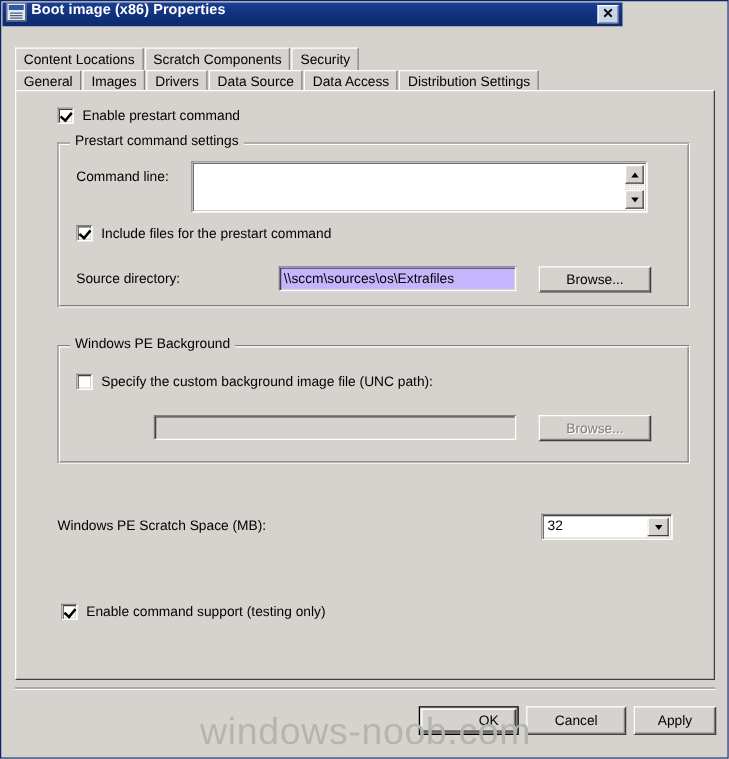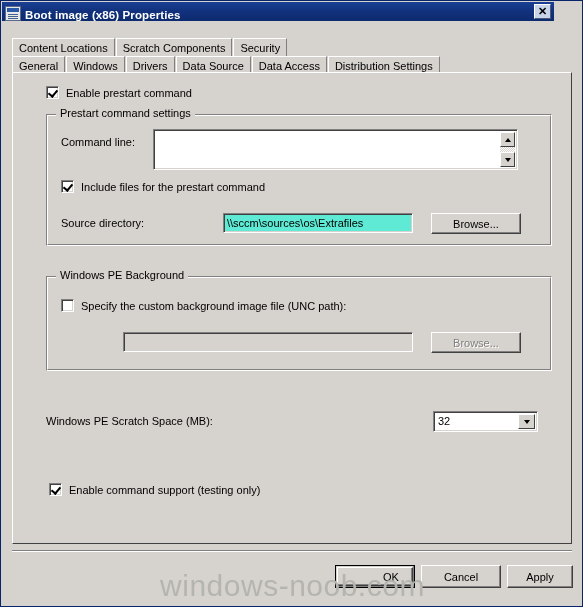--- a/index.html
+++ b/index.html
@@ -24,24 +24,24 @@
     width: 583px; height: 607px;
     box-sizing: border-box;
     border: 1px solid #0a246a;
     background: #d6d3ce;
   }
 
   
   #titlebar {
     position: absolute;
     left: 1px; top: 1px;
-    width: 552px; height: 19px;
+    width: 496px; height: 19px;
     background: linear-gradient(to bottom, #1a3f94 0%, #12327e 45%, #0c2a6e 100%);
     display: flex;
-    align-items: flex-end;
+    align-items: flex-start;
   }
   #title-icon {
     width: 16px; height: 15px;
     margin-left: 3px; margin-right: 4px;
     background: #e8e8e8;
     border: 1px solid #5a6a8a;
     box-sizing: border-box;
     position: relative;
     flex: none;
   }
@@ -195,21 +195,21 @@
     font-size: 11px;
     color: #000;
     white-space: nowrap;
     z-index: 2;
   }
 
   
   .textfield {
     position: absolute;
     box-sizing: border-box;
-    background: #5eead4;
+    background: #c4b5fd;
     border-top: 1px solid #808080;
     border-left: 1px solid #808080;
     border-right: 1px solid #ffffff;
     border-bottom: 1px solid #ffffff;
     box-shadow: inset 1px 1px 0 #404040, inset -1px -1px 0 #d6d3ce;
     font-family: "Liberation Sans", sans-serif;
     font-size: 11px;
     color: #000;
     padding: 2px 3px;
     display: flex;
@@ -383,21 +383,21 @@
   </div>
 
   <div class="tab-row" id="tab-row-top">
     <div class="tab">Content Locations</div>
     <div class="tab">Scratch Components</div>
     <div class="tab">Security</div>
   </div>
 
   <div class="tab-row" id="tab-row-bottom">
     <div class="tab">General</div>
-    <div class="tab">Windows</div>
+    <div class="tab">Images</div>
     <div class="tab">Drivers</div>
     <div class="tab">Data Source</div>
     <div class="tab">Data Access</div>
     <div class="tab">Distribution Settings</div>
   </div>
 
   <div id="content-panel"></div>
 
   <div class="checkbox-row" style="left:45px; top:85px;">
     <div class="checkbox checked"></div>

